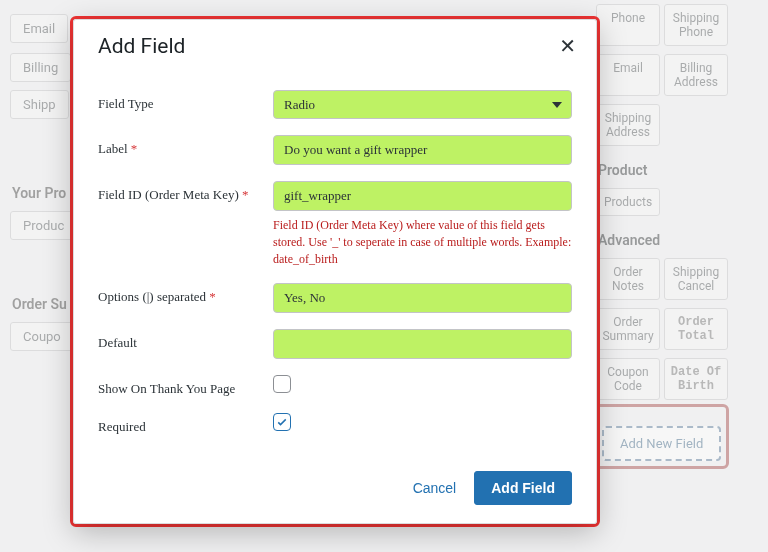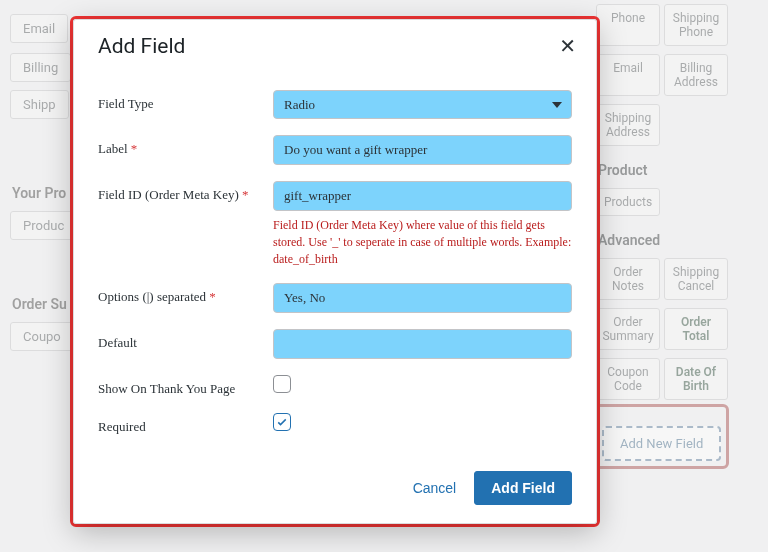--- a/index.html
+++ b/index.html
@@ -50,21 +50,21 @@
   .right-col {
     position: absolute;
     right: -6px;
     top: 0;
     width: 180px;
     text-align: left;
   }
   .right-col .bg-heading { color:#2c3338; }
   .right-grid { display:flex; flex-wrap:wrap; }
   .right-grid .bg-pill { width:64px; font-size:12px; padding:6px 4px; }
-  .order-total { color:#14532d; font-weight:600; }
+  .order-total { color:#737373; font-weight:600;font-family:Liberation Mono, monospace; }
   .add-new-field {
     display:inline-block;
     border:2px dashed #3a7cc2;
     background:#fff;
     color:#2271b1;
     padding:8px 16px;
     border-radius:4px;
     margin-top:14px;
     font-size:13px;
   }
@@ -131,21 +131,21 @@
     flex:1;
   }
   select, input[type=text] {
     width:100%;
     border:1px solid #c3c4c7;
     border-radius:4px;
     padding:6px 10px;
     font-size:13px;
     font-family:inherit;
     color:#2c3338;
-    background:#7dd3fc;
+    background:#bef264;
   }
   select { appearance:none; background-image:none; padding-right:28px; position:relative; }
   .select-wrap { position:relative; }
   .select-wrap::after {
     content:"";
     position:absolute;
     right:10px; top:50%;
     width:0;height:0;
     border-left:5px solid transparent;
     border-right:5px solid transparent;

